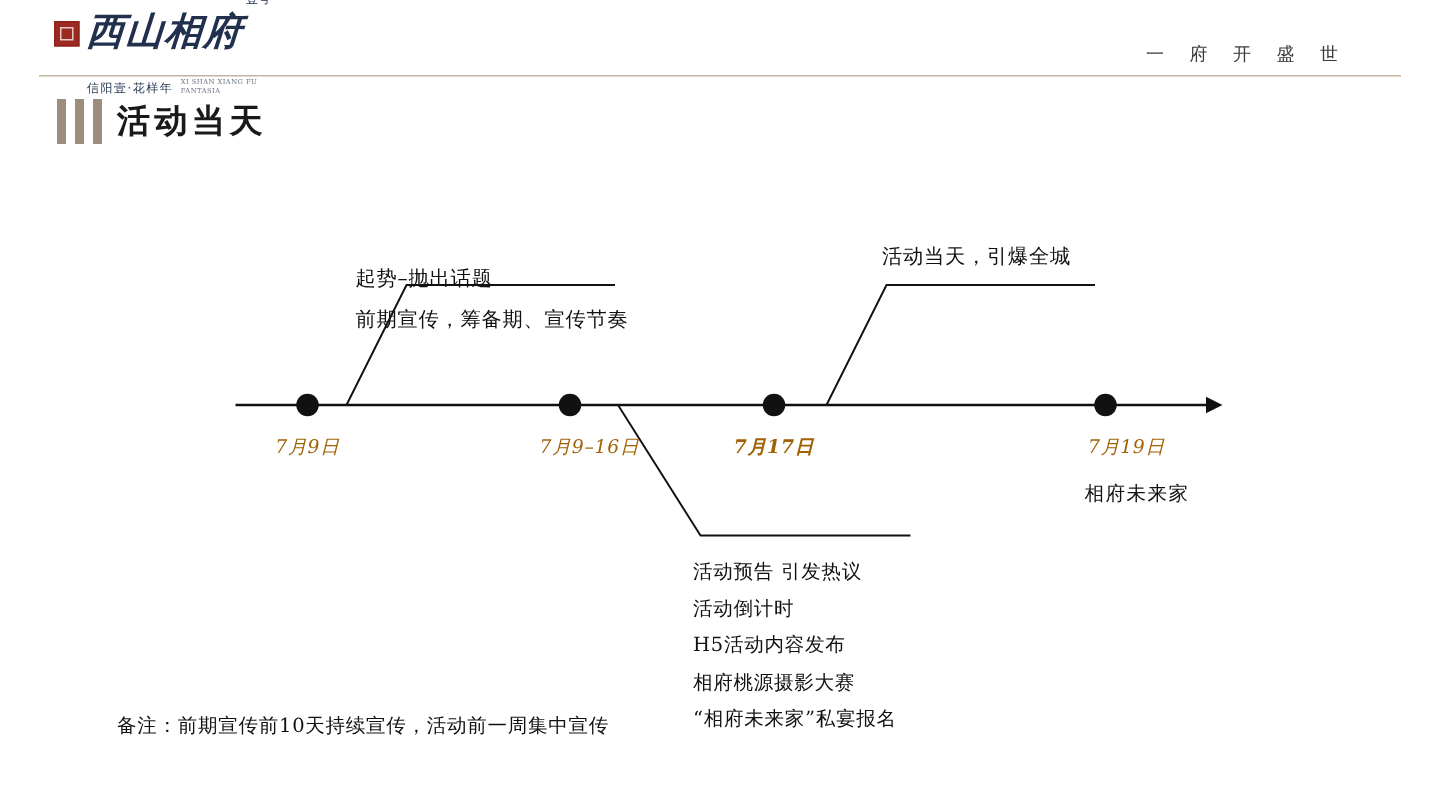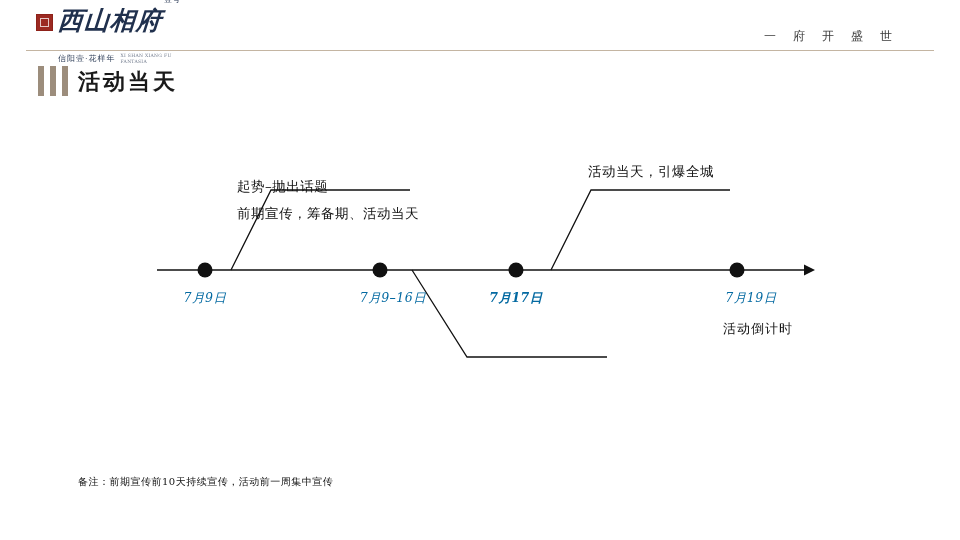--- a/index.html
+++ b/index.html
@@ -151,21 +151,21 @@
   .anno-top {
     font-size: 13.5px;
     letter-spacing: 0.5px;
     line-height: 27px;
   }
   .date-label {
     position: absolute;
     font-family: "DejaVu Serif", "Liberation Serif", serif;
     font-size: 12.5px;
     font-style: italic;
-    color: #0369a1;
+    color: #a16207;
     white-space: nowrap;
     transform: translateX(-50%);
     letter-spacing: 0.5px;
   }
   .sub-label {
     position: absolute;
     font-family: "DejaVu Serif", "Liberation Serif", serif;
     font-size: 13px;
     color: #111111;
     white-space: nowrap;
@@ -181,21 +181,21 @@
     color: #111111;
     line-height: 24.5px;
     letter-spacing: 0.5px;
   }
   .bullet-list div { white-space: nowrap; }
   .footnote {
     position: absolute;
     left: 78px;
     top: 475px;
     font-family: "DejaVu Serif", "Liberation Serif", serif;
-    font-size: 10px;
+    font-size: 13px;
     color: #111111;
     letter-spacing: 0.5px;
     white-space: nowrap;
   }
 </style>
 </head>
 <body>
 
 <div id="slide">
 
@@ -236,29 +236,36 @@
 
     <polyline points="231,270 271,190 410,190" fill="none" stroke="#111111" stroke-width="1.3"></polyline>
 
     <polyline points="412,270 467,357 607,357" fill="none" stroke="#111111" stroke-width="1.3"></polyline>
 
     <polyline points="551,270 591,190 730,190" fill="none" stroke="#111111" stroke-width="1.3"></polyline>
   </svg>
 
   <div class="anno anno-top" style="left:237px; top:131px;margin-top:42px;">
     <div>起势–抛出话题</div>
-    <div>前期宣传，筹备期、活动当天</div>
+    <div>前期宣传，筹备期、宣传节奏</div>
   </div>
 
   <div class="anno anno-top" style="left:588px; top:158px;">
     <div>活动当天，引爆全城</div>
   </div>
 
   <div class="date-label" style="left:205px; top:290px;">7月9日</div>
   <div class="date-label" style="left:380px; top:290px;margin-left:13px;">7月9–16日</div>
   <div class="date-label" style="left:516px; top:290px;font-weight:bold;">7月17日</div>
   <div class="date-label" style="left:751px; top:290px;text-align:center;">7月19日</div>
-  <div class="sub-label" style="left:758px; top:320px;">活动倒计时</div>
-
+  <div class="sub-label" style="left:758px; top:320px;">相府未来家</div>
+
+  <div class="bullet-list">
+    <div>活动预告 引发热议</div>
+    <div>活动倒计时</div>
+    <div>H5活动内容发布</div>
+    <div>相府桃源摄影大赛</div>
+    <div>“相府未来家”私宴报名</div>
+  </div>
 
   <div class="footnote">备注：前期宣传前10天持续宣传，活动前一周集中宣传</div>
 
 </div>
 
 </body></html>

